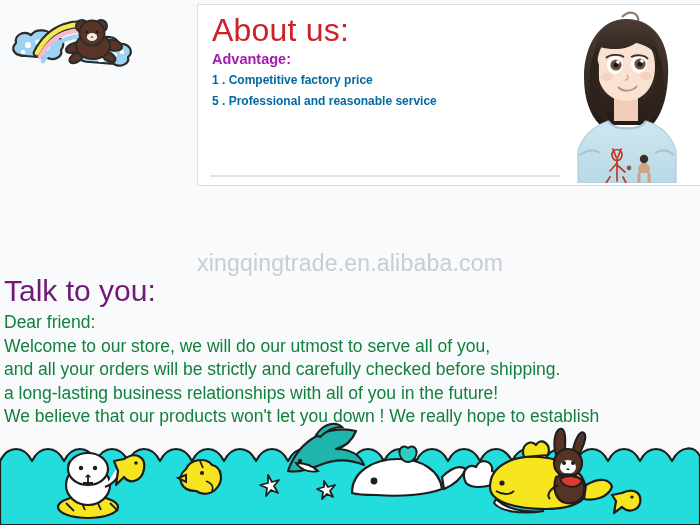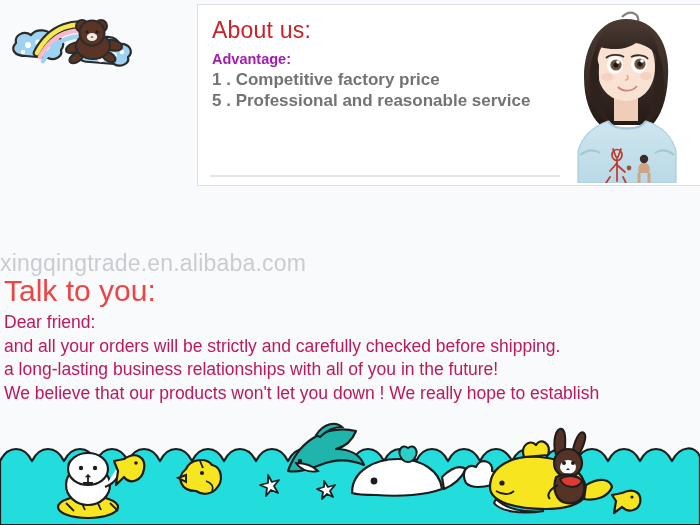--- a/index.html
+++ b/index.html
@@ -46,40 +46,40 @@
     box-sizing: border-box;
     overflow: hidden;
   }
   .about-inner {
     position: absolute;
     left: 14px; top: 8px;
     width: 330px;
   }
   .about-title {
     color: #cc2126;
-    font-size: 23px;
+    font-size: 32px;
     line-height: 34px;
     letter-spacing: .2px;
     white-space: nowrap;
   }
   .advantage-label {
     color: #a21caf;
     font-weight: bold;
     font-size: 14.5px;
     line-height: 21px;
     margin-top: 2px;
   }
   .adv-list {
     list-style: none;
     margin: 0; padding: 0;
   }
   .adv-list li {
-    color: #737373;
+    color: #0369a1;
     font-weight: bold;
-    font-size: 17px;
+    font-size: 12px;
     line-height: 20.5px;
     white-space: nowrap;
   }
   .adv-num { display: inline-block; }
   .panel-rule {
     position: absolute;
     left: 12px; bottom: 8px;
     width: 470px; height: 2px;
     background: #e3e5e8;
   }
@@ -87,38 +87,39 @@
     position: absolute;
     right: 8px; top: 0px;
     width: 132px; height: 178px;
   }
 
   
   .watermark {
     position: absolute;
     left: 0; top: 250px;
     width: 700px;
+    text-align: center;
     color: #c9cdd1;
     font-size: 23px;
     letter-spacing: .2px;
     white-space: nowrap;
   }
   .talk-title {
     position: absolute;
     left: 4px; top: 274px;
-    color: #ef4444;
+    color: #701a75;
     font-size: 30px;
     line-height: 34px;
     white-space: nowrap;
   }
   .message-block {
     position: absolute;
     left: 4px; top: 311px;
     width: 690px;
-    color: #be185d;
+    color: #15803d;
     font-size: 17.5px;
     line-height: 23.5px;
   }
   .message-block p {
     margin: 0;
     white-space: nowrap;
   }
 
   
   .ocean {
@@ -288,20 +289,21 @@
       </div>
     </div>
   </div>
 
   <div class="watermark">xingqingtrade.en.alibaba.com</div>
 
   <div class="talk-title">Talk to you:</div>
 
   <div class="message-block">
     <p>Dear friend:</p>
+    <p>Welcome to our store, we will do our utmost to serve all of you,</p>
     <p>and all your orders will be strictly and carefully checked before shipping.</p>
     <p>a long-lasting business relationships with all of you in the future!</p>
     <p>We believe that our products won't let you down ! We really hope to establish</p>
   </div>
 
   <div class="ocean">
     <svg viewBox="0 0 700 110" width="700" height="110">
 
       <path d="M0 46
                C8 30 24 30 32 46 C40 30 56 30 64 46 C72 30 88 30 96 46

